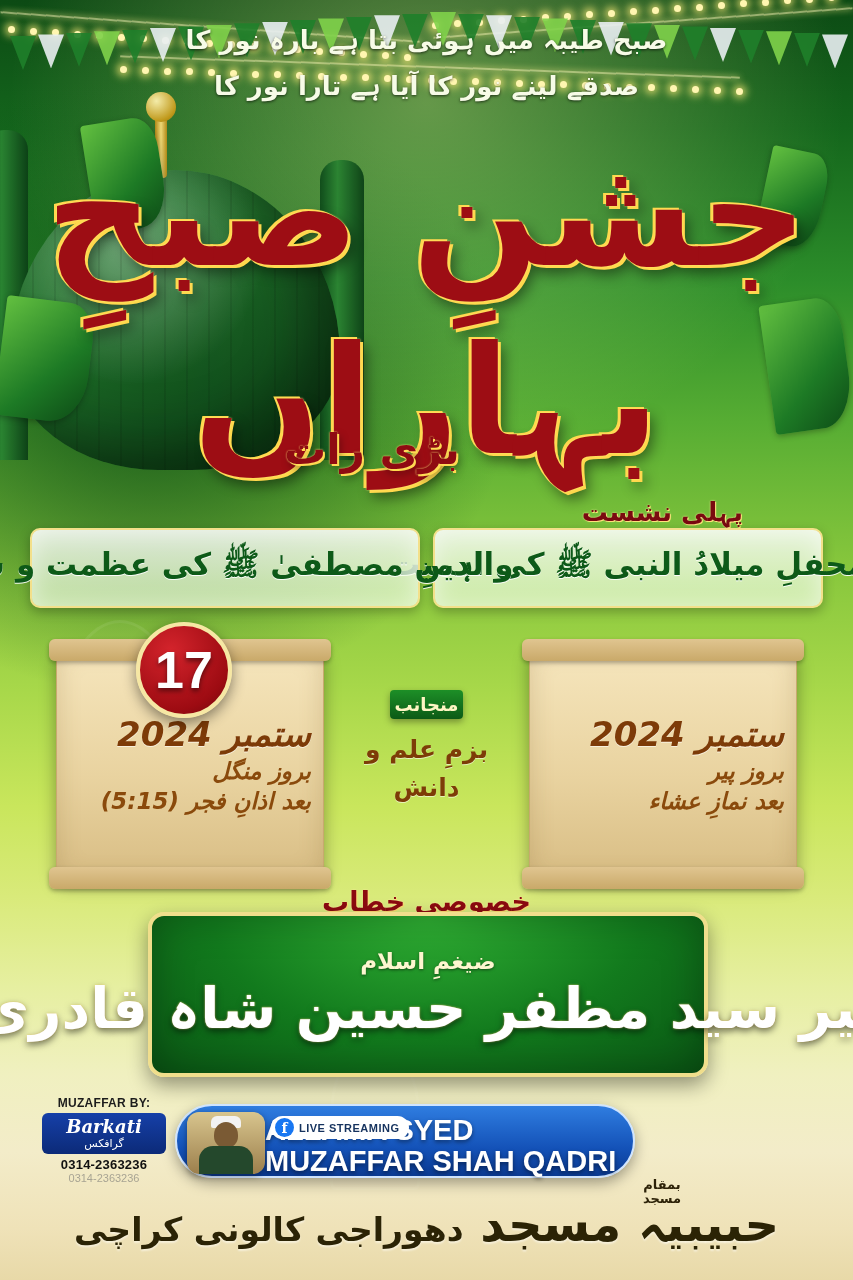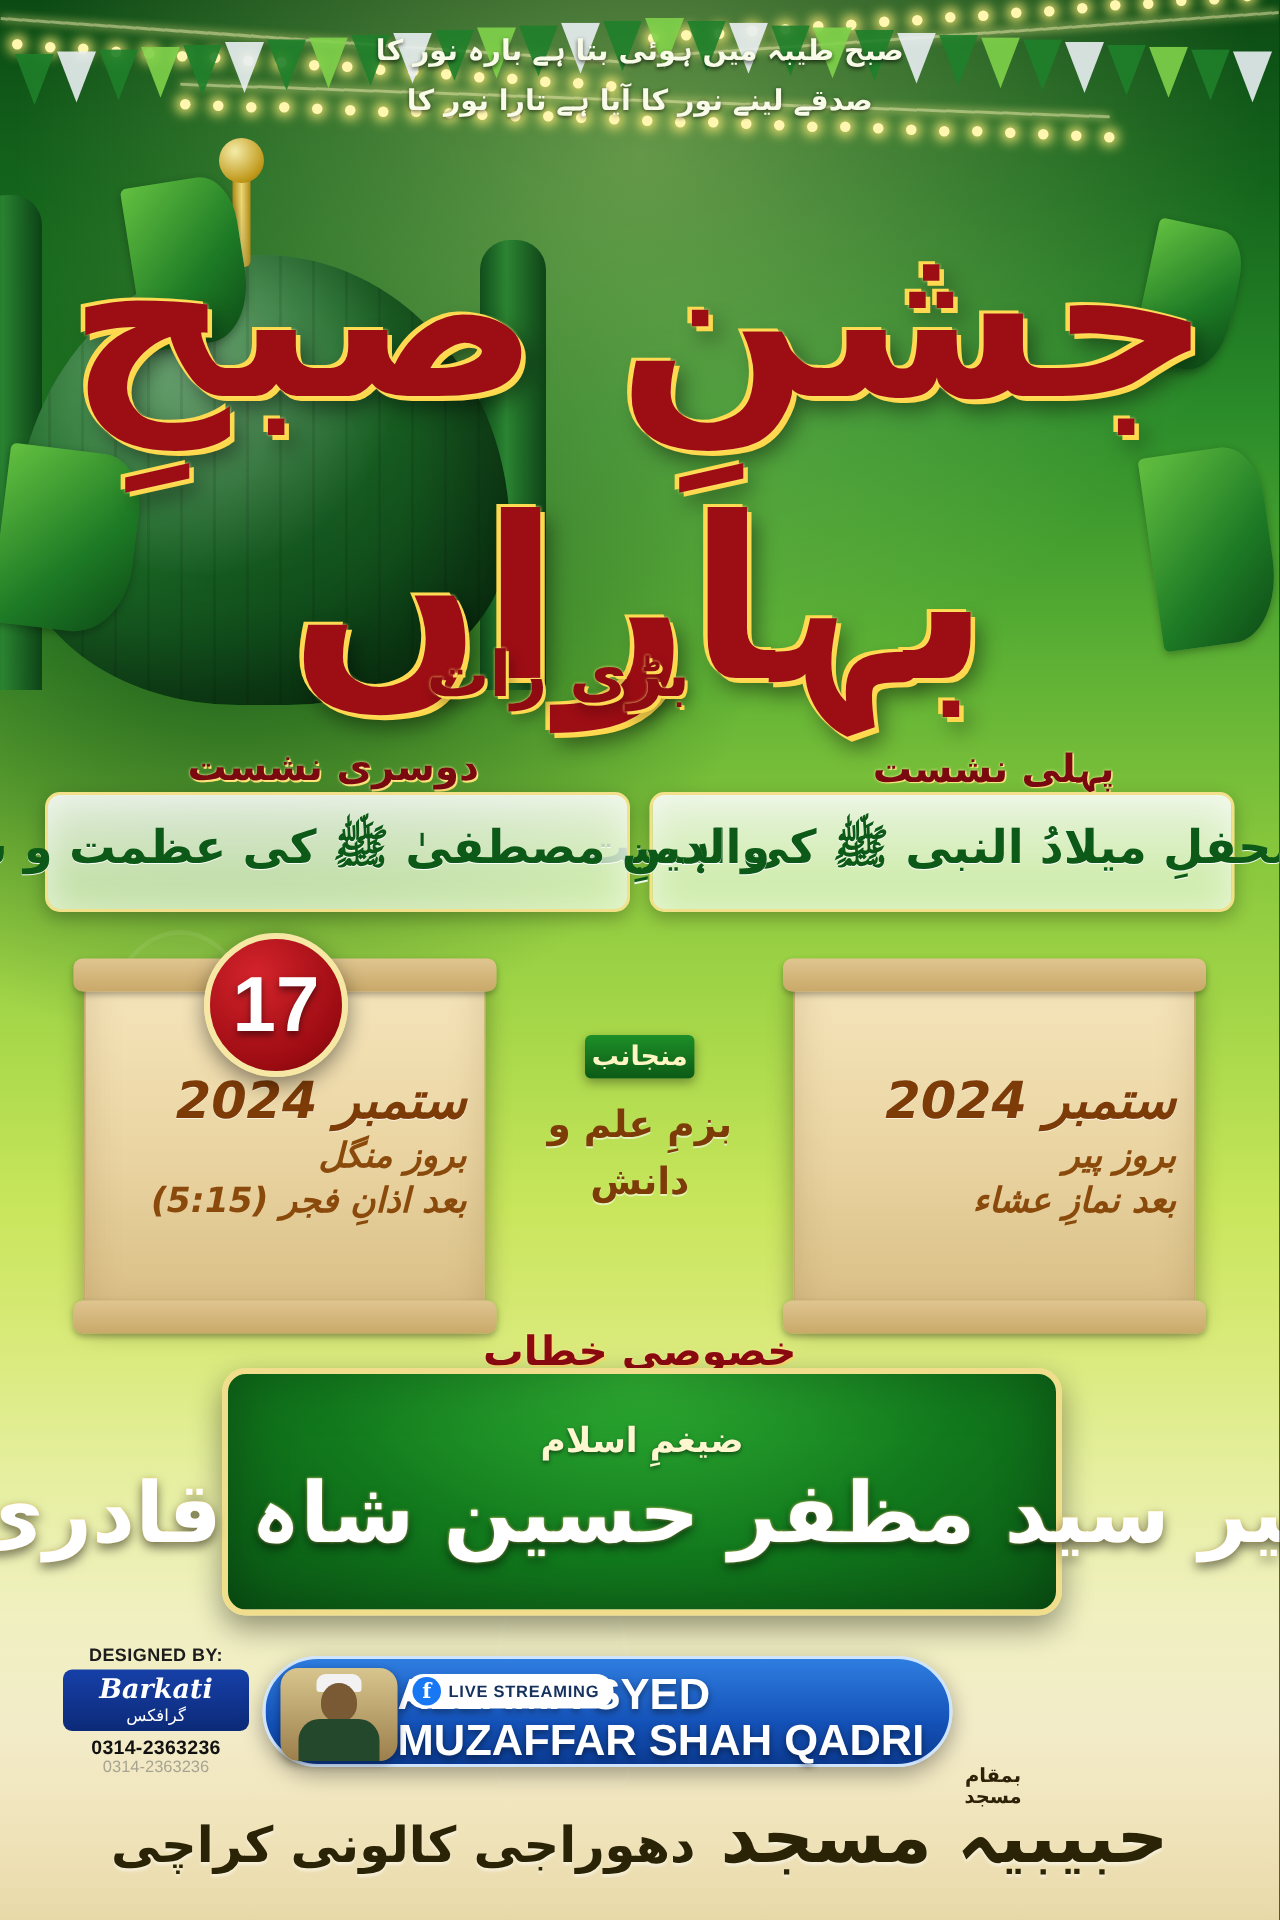--- a/index.html
+++ b/index.html
@@ -141,21 +141,21 @@
   
   .rtl { direction: rtl; unicode-bidi: embed; }
 
   .couplet {
     position: absolute;
     top: 18px;
     left: 0;
     width: 853px;
     text-align: center;
     color: #f7fbe7;
-    font-size: 19px;
+    font-size: 26px;
     line-height: 1.75;
     font-family: "DejaVu Sans", sans-serif;
     text-shadow: 0 1px 3px rgba(0,0,0,0.65);
     font-weight: 700;
   }
 
   .main-title {
     position: absolute;
     top: 120px;
     left: 0;
@@ -669,21 +669,20 @@
   <div class="couplet rtl">
     <div>صبح طیبہ میں ہوئی بتا ہے بارہ نور کا</div>
     <div>صدقے لینے نور کا آیا ہے تارا نور کا</div>
   </div>
 
   <div class="main-title rtl">جشنِ صبحِ بہاراں</div>
 
   <div class="subtitle rtl">بڑی رات</div>
 
   <div class="session-label one rtl">پہلی نشست</div>
-  <div class="session-label two rtl">دوسری نشست</div>
 
   <div class="session-banner right">
     <span class="txt rtl">محفلِ میلادُ النبی ﷺ کی اہمیت</span>
   </div>
   <div class="session-banner left">
     <span class="txt rtl">والدینِ مصطفیٰ ﷺ کی عظمت و شان</span>
   </div>
 
   <div class="scroll right">
     <div class="scroll-inner">
@@ -711,21 +710,21 @@
   </div>
 
   <div class="khitab-label rtl">خصوصی خطاب</div>
 
   <div class="speaker-panel">
     <div class="speaker-pre rtl">ضیغمِ اسلام</div>
     <div class="speaker-name rtl">پیر سید مظفر حسین شاہ قادری</div>
   </div>
 
   <div class="designed">
-    <div class="lbl">DESIGNED BY:</div>
+    <div class="lbl">MUZAFFAR BY:</div>
     <div class="logo">
       <div class="brand">Barkati</div>
       <div class="sub rtl">گرافکس</div>
     </div>
     <div class="phone">0314-2363236</div>
     <div class="phone2">0314-2363236</div>
   </div>
 
   <div class="live-bar">
     <div class="live-photo">

